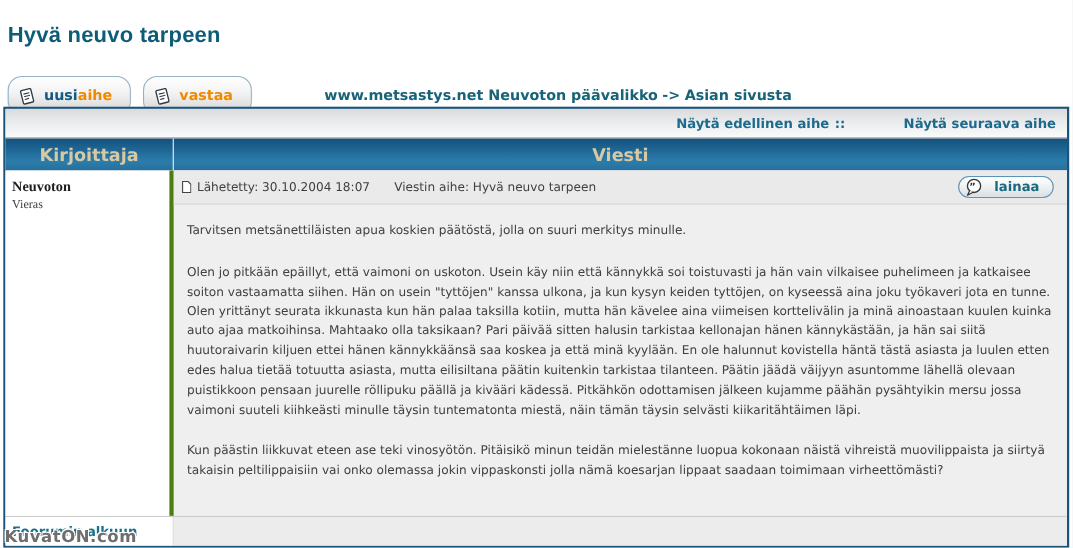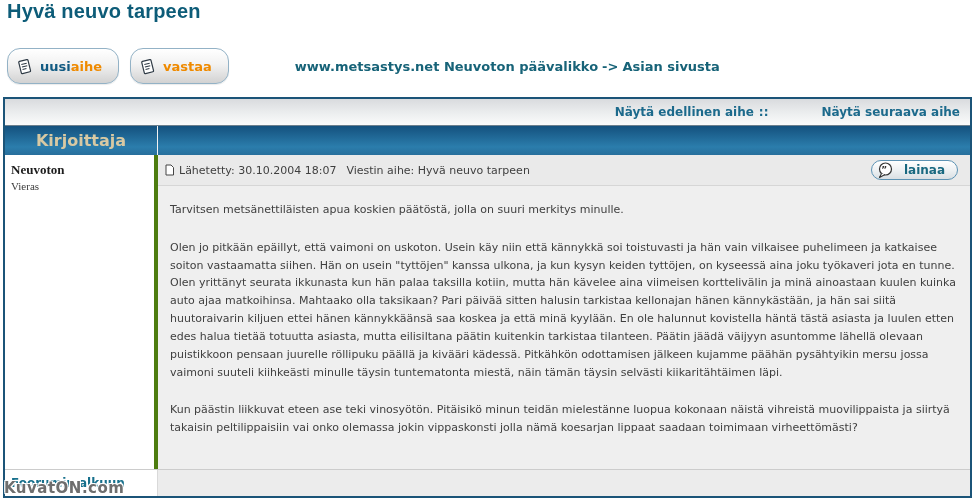--- a/index.html
+++ b/index.html
@@ -4,21 +4,21 @@
 <style>
   * { box-sizing: border-box; }
   html, body { margin: 0; padding: 0; }
   body {
     width: 975px; height: 498px; overflow: hidden;
     background: #ffffff;
     font-family: "DejaVu Sans", "Liberation Sans", sans-serif;
     position: relative;
   }
   .page-title {
-    margin: 0 0 0 7px;
+    margin: 21px 0 0 7px;
     font-size: 20px; font-weight: bold;
     color: #0d5c78;
     font-family: "Liberation Sans", "DejaVu Sans", sans-serif;
     letter-spacing: 0.2px;
   }
   
   .toolbar {
     display: flex; align-items: center;
     margin: 30px 0 0 7px;
     height: 26px;
@@ -85,21 +85,21 @@
 
   .message-cell { flex: 1; background: #efefef; display: flex; flex-direction: column; }
   .post-header {
     height: 31px; flex: 0 0 31px;
     background: #eaeaea; border-bottom: 1px solid #d6d6d6;
     display: flex; align-items: center;
     padding: 0 8px 0 7px;
     font-size: 11px; color: #3f3f3f;
   }
   .post-header .p-icon { margin-right: 5px; display: inline-flex; }
-  .posted-label { margin-right: 10px; }
+  .posted-label { margin-right: 22px; }
   .quote-btn {
     margin-left: auto; margin-right: 4px;
     display: inline-flex; align-items: center;
     height: 20px; padding: 0 12px 0 4px;
     border: 1px solid #5d93b4; border-radius: 11px;
     background: linear-gradient(180deg, #ffffff 0%, #eef1f3 50%, #d9dfe3 100%);
     font-size: 12px; font-weight: bold; color: #186880;
     cursor: pointer;
   }
   .quote-btn .q-icon { margin-right: 9px; display: inline-flex; }
@@ -176,20 +176,21 @@
 <div class="forum-table">
 
   <div class="topbar">
     <span>Näytä edellinen aihe</span>
     <span class="sep">::</span>
     <span>Näytä seuraava aihe</span>
   </div>
 
   <div class="head-row">
     <div class="col-author">Kirjoittaja</div>
+    <div class="col-message">Viesti</div>
   </div>
 
   <div class="content-row">
     <div class="author-cell">
       <div class="author-name">Neuvoton</div>
       <div class="author-rank">Vieras</div>
     </div>
     <div class="message-cell">
       <div class="post-header">
         <span class="p-icon">

